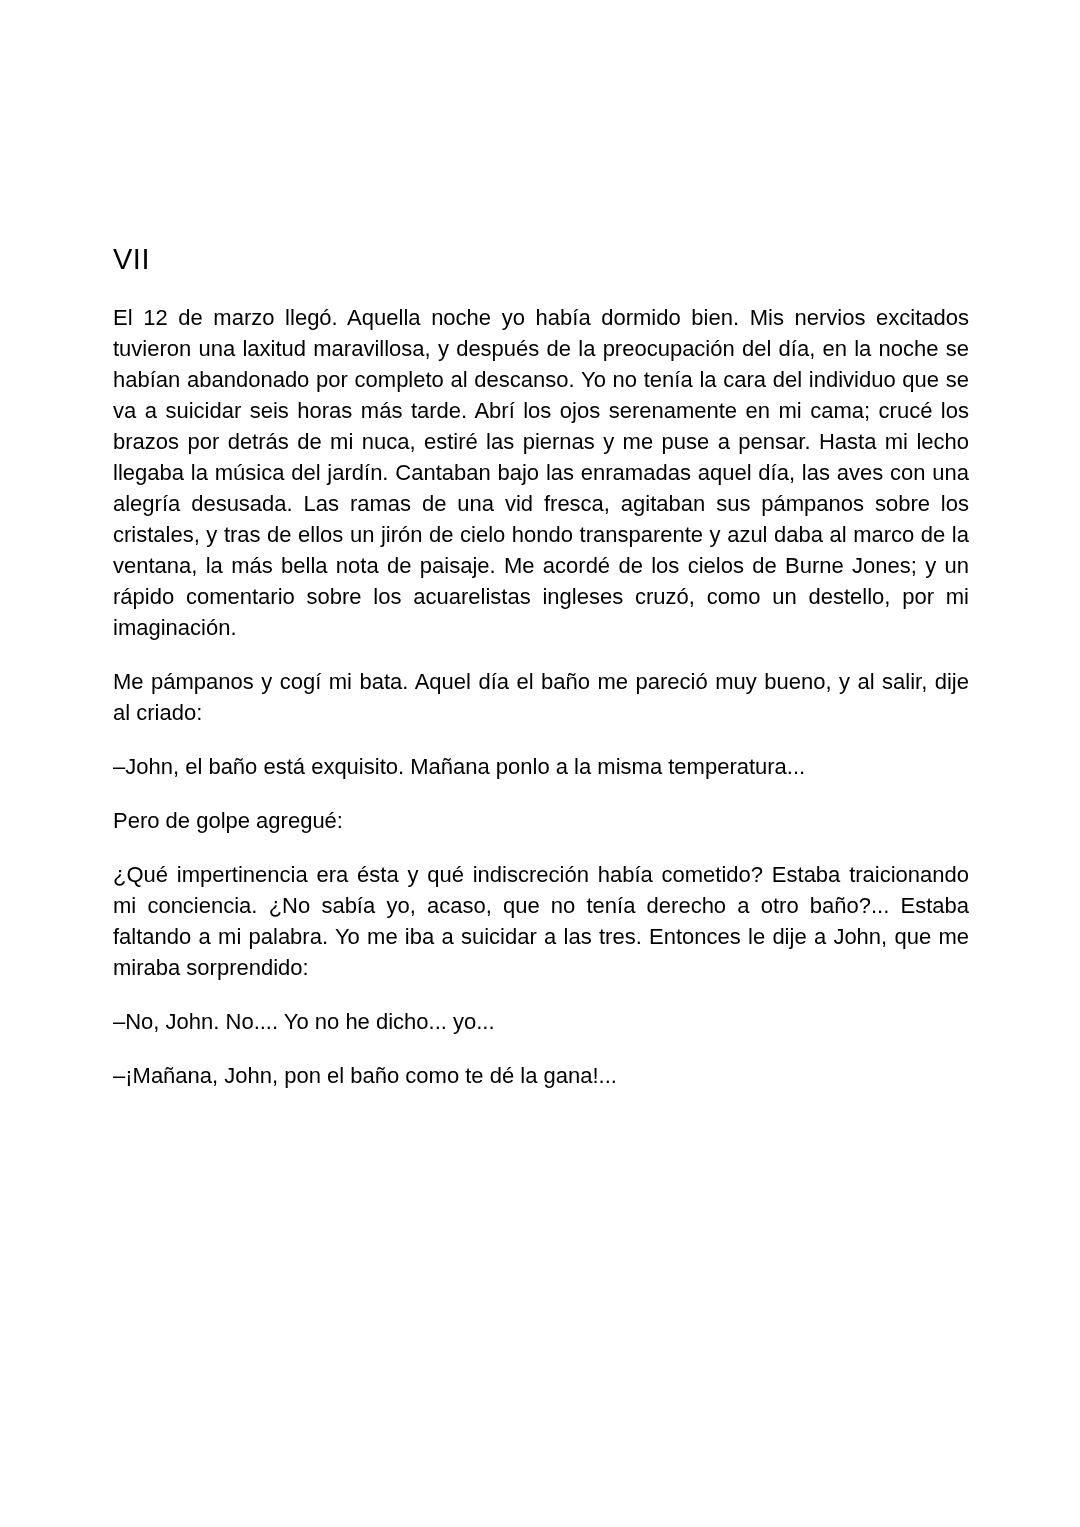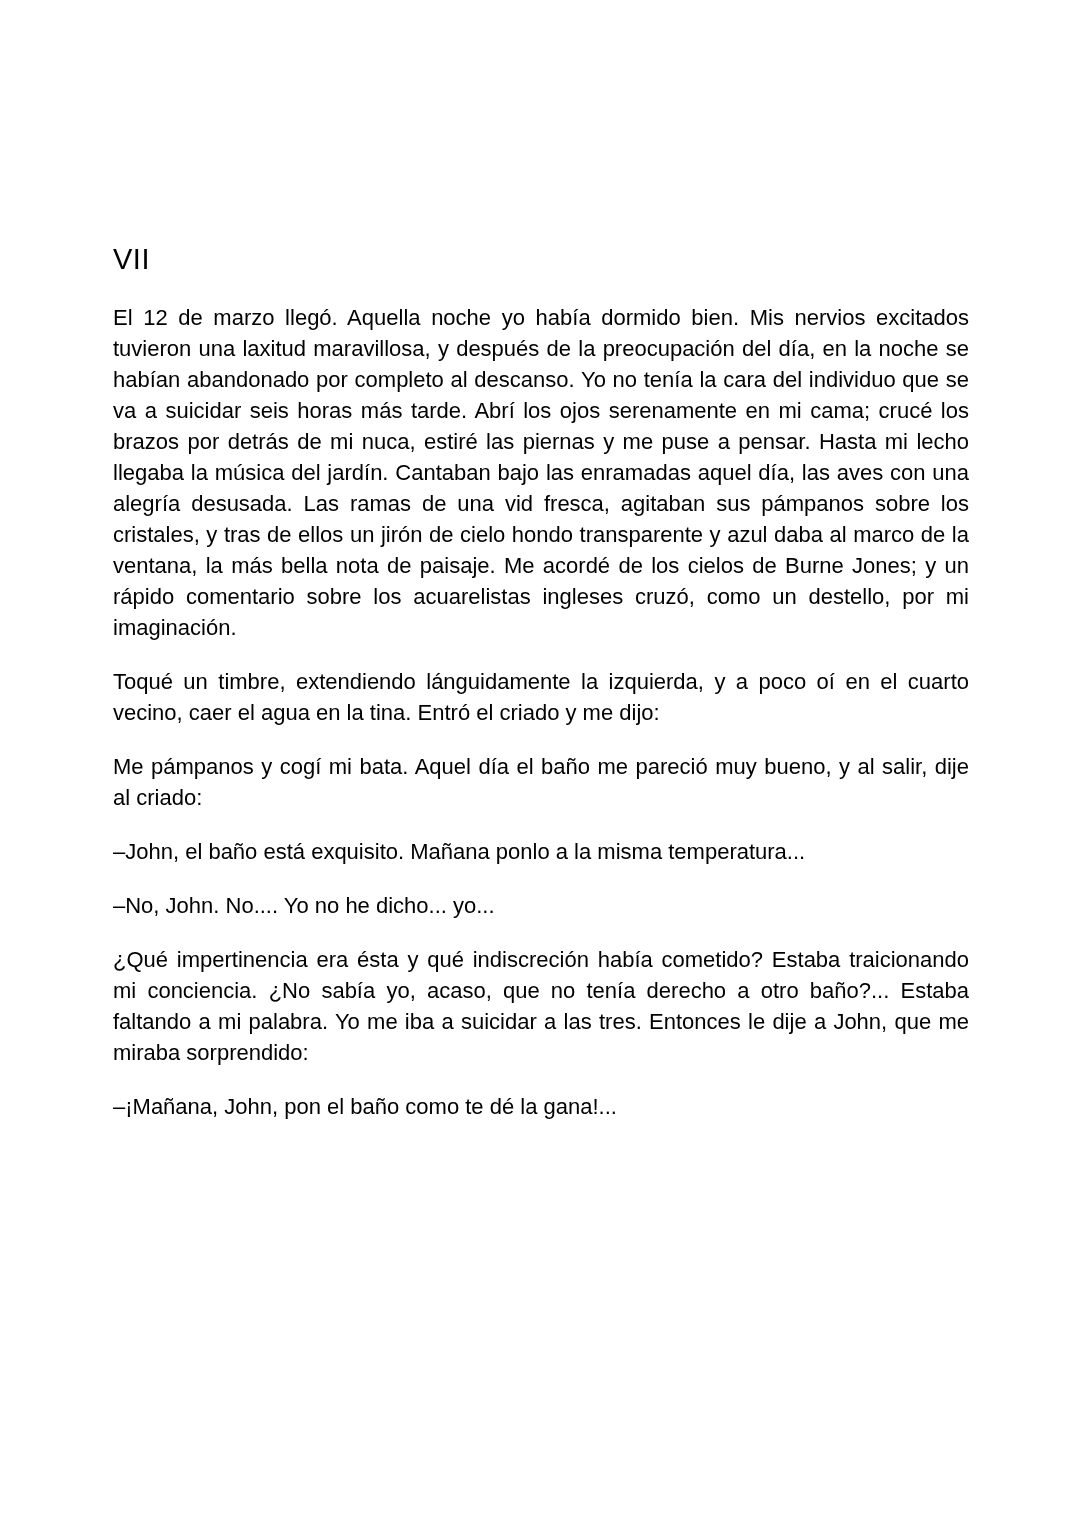--- a/index.html
+++ b/index.html
@@ -49,21 +49,21 @@
   }
 </style>
 </head>
 <body>
 
 <div class="page">
   <div class="content">
     <h1 class="chapter">VII</h1>
 
     <p class="para">El 12 de marzo llegó. Aquella noche yo había dormido bien. Mis nervios excitados tuvieron una laxitud maravillosa, y después de la preocupación del día, en la noche se habían abandonado por completo al descanso. Yo no tenía la cara del individuo que se va a suicidar seis horas más tarde. Abrí los ojos serenamente en mi cama; crucé los brazos por detrás de mi nuca, estiré las piernas y me puse a pensar. Hasta mi lecho llegaba la música del jardín. Cantaban bajo las enramadas aquel día, las aves con una alegría desusada. Las ramas de una vid fresca, agitaban sus pámpanos sobre los cristales, y tras de ellos un jirón de cielo hondo transparente y azul daba al marco de la ventana, la más bella nota de paisaje. Me acordé de los cielos de Burne Jones; y un rápido comentario sobre los acuarelistas ingleses cruzó, como un destello, por mi imaginación.</p>
-    <p class="para">Toqué un timbre, extendiendo lánguidamente la izquierda, y a poco oí en el cuarto vecino, caer el agua en la tina. Entró el criado y me dijo:</p>
     <p class="para">Me pámpanos y cogí mi bata. Aquel día el baño me pareció muy bueno, y al salir, dije al criado:</p>
     <p class="para">–John, el baño está exquisito. Mañana ponlo a la misma temperatura...</p>
+    <p class="para">Pero de golpe agregué:</p>
+    <p class="para">¿Qué impertinencia era ésta y qué indiscreción había cometido? Estaba traicionando mi conciencia. ¿No sabía yo, acaso, que no tenía derecho a otro baño?... Estaba faltando a mi palabra. Yo me iba a suicidar a las tres. Entonces le dije a John, que me miraba sorprendido:</p>
     <p class="para">–No, John. No.... Yo no he dicho... yo...</p>
-    <p class="para">¿Qué impertinencia era ésta y qué indiscreción había cometido? Estaba traicionando mi conciencia. ¿No sabía yo, acaso, que no tenía derecho a otro baño?... Estaba faltando a mi palabra. Yo me iba a suicidar a las tres. Entonces le dije a John, que me miraba sorprendido:</p>
     <p class="para">–¡Mañana, John, pon el baño como te dé la gana!...</p>
   </div>
 
 </div>
 
 </body></html>

